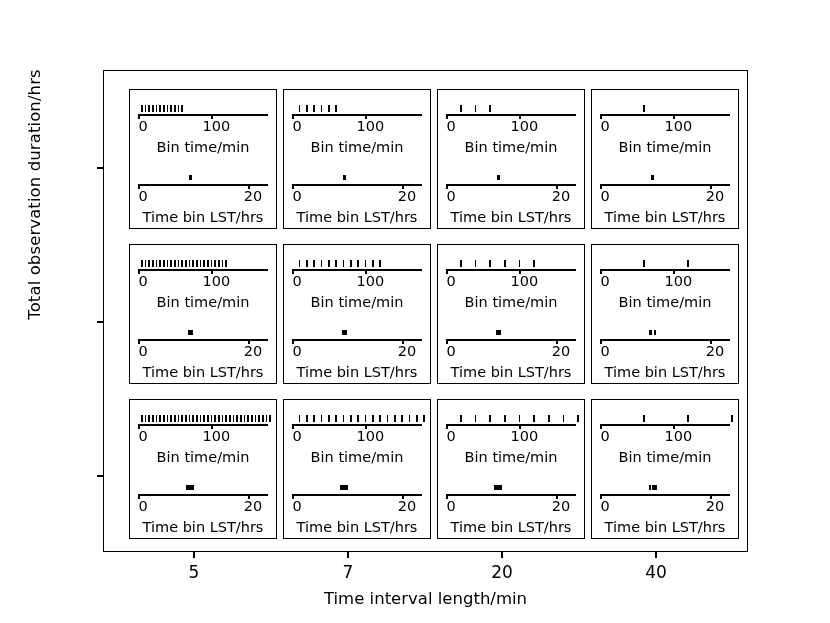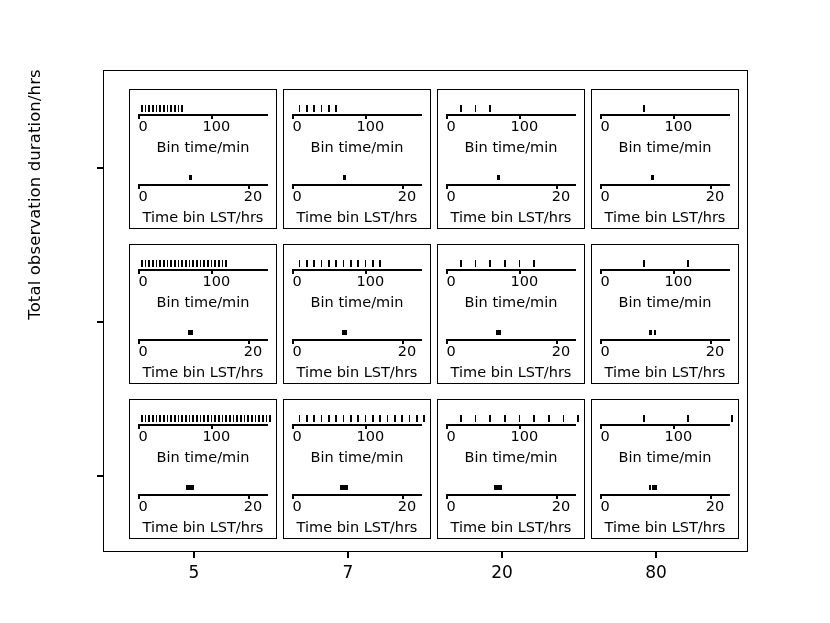--- a/index.html
+++ b/index.html
@@ -510,17 +510,18 @@
     </div>
 
   <div id="xticks-host">
       <div class="xtick-mark" style="left: 193.2px;"></div>
       <div class="xtick-label" style="left: 194px;">5</div>
       <div class="xtick-mark" style="left: 347.2px;"></div>
       <div class="xtick-label" style="left: 348px;">7</div>
       <div class="xtick-mark" style="left: 501.2px;"></div>
       <div class="xtick-label" style="left: 502px;">20</div>
       <div class="xtick-mark" style="left: 655.2px;"></div>
-      <div class="xtick-label" style="left: 656px;">80</div>
+      <div class="xtick-label" style="left: 656px;">40</div>
     </div>
 
+  <div id="xlabel">Time interval length/min</div>
 
 </div>
 
 </body></html>

